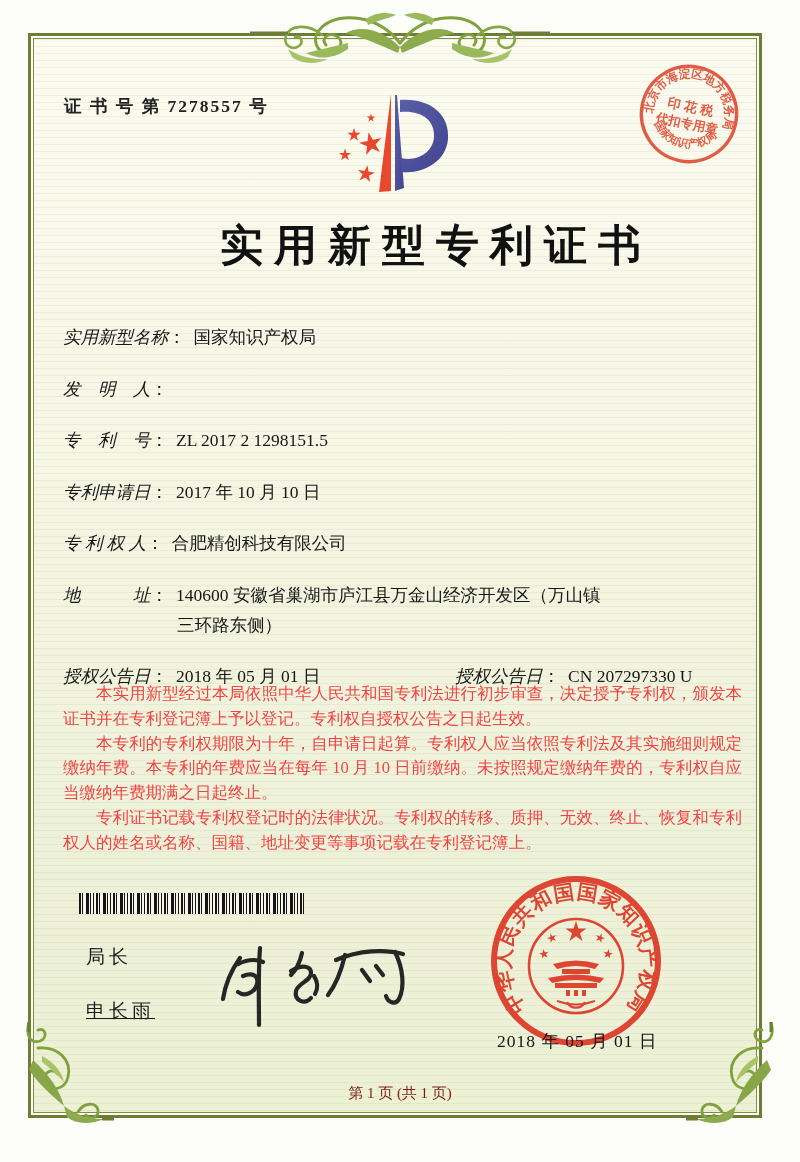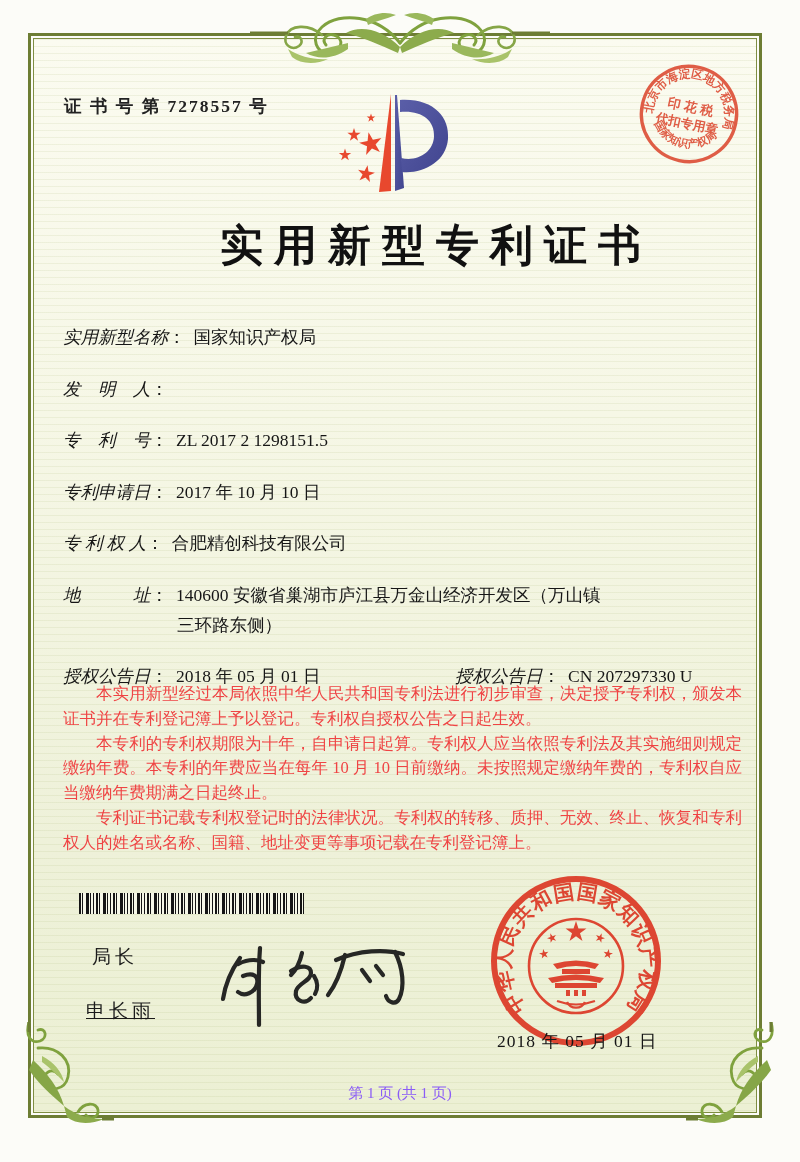--- a/index.html
+++ b/index.html
@@ -42,24 +42,24 @@
     text-align:justify;color:#ef4444;}
   .paras p{margin:0;text-indent:2em;}
   
   .barcode{
     left:79px;top:893px;width:225px;height:21px;
     background:repeating-linear-gradient(90deg,
       #151515 0 2px,#f6f7e8 2px 3px,#151515 3px 4px,#f6f7e8 4px 7px,
       #151515 7px 10px,#f6f7e8 10px 11px,#151515 11px 12px,#f6f7e8 12px 14px,
       #151515 14px 15px,#f6f7e8 15px 17px);
   }
-  .signer-title{left:92px;top:944px;font-size:19px;letter-spacing:4px;color:#1a1a1a;}
+  .signer-title{left:86px;top:944px;font-size:19px;letter-spacing:4px;color:#1a1a1a;}
   .signer-name{left:86px;top:998px;font-size:19px;letter-spacing:4px;color:#1a1a1a;text-decoration:underline;}
   .seal-date{left:497px;top:1029px;font-size:17.5px;letter-spacing:1px;color:#151515;z-index:6;}
-  .footer{left:0;top:1084px;width:800px;text-align:center;font-size:15px;color:#8b5cf6;}
+  .footer{left:0;top:1084px;width:800px;text-align:center;font-size:15px;color:#7f1d1d;}
   svg{display:block;}
   .sealwrap{z-index:5;}
 </style>
 </head>
 <body>
 
 <div class="frame">
   <div class="frame-inner"></div>
 </div>
 

